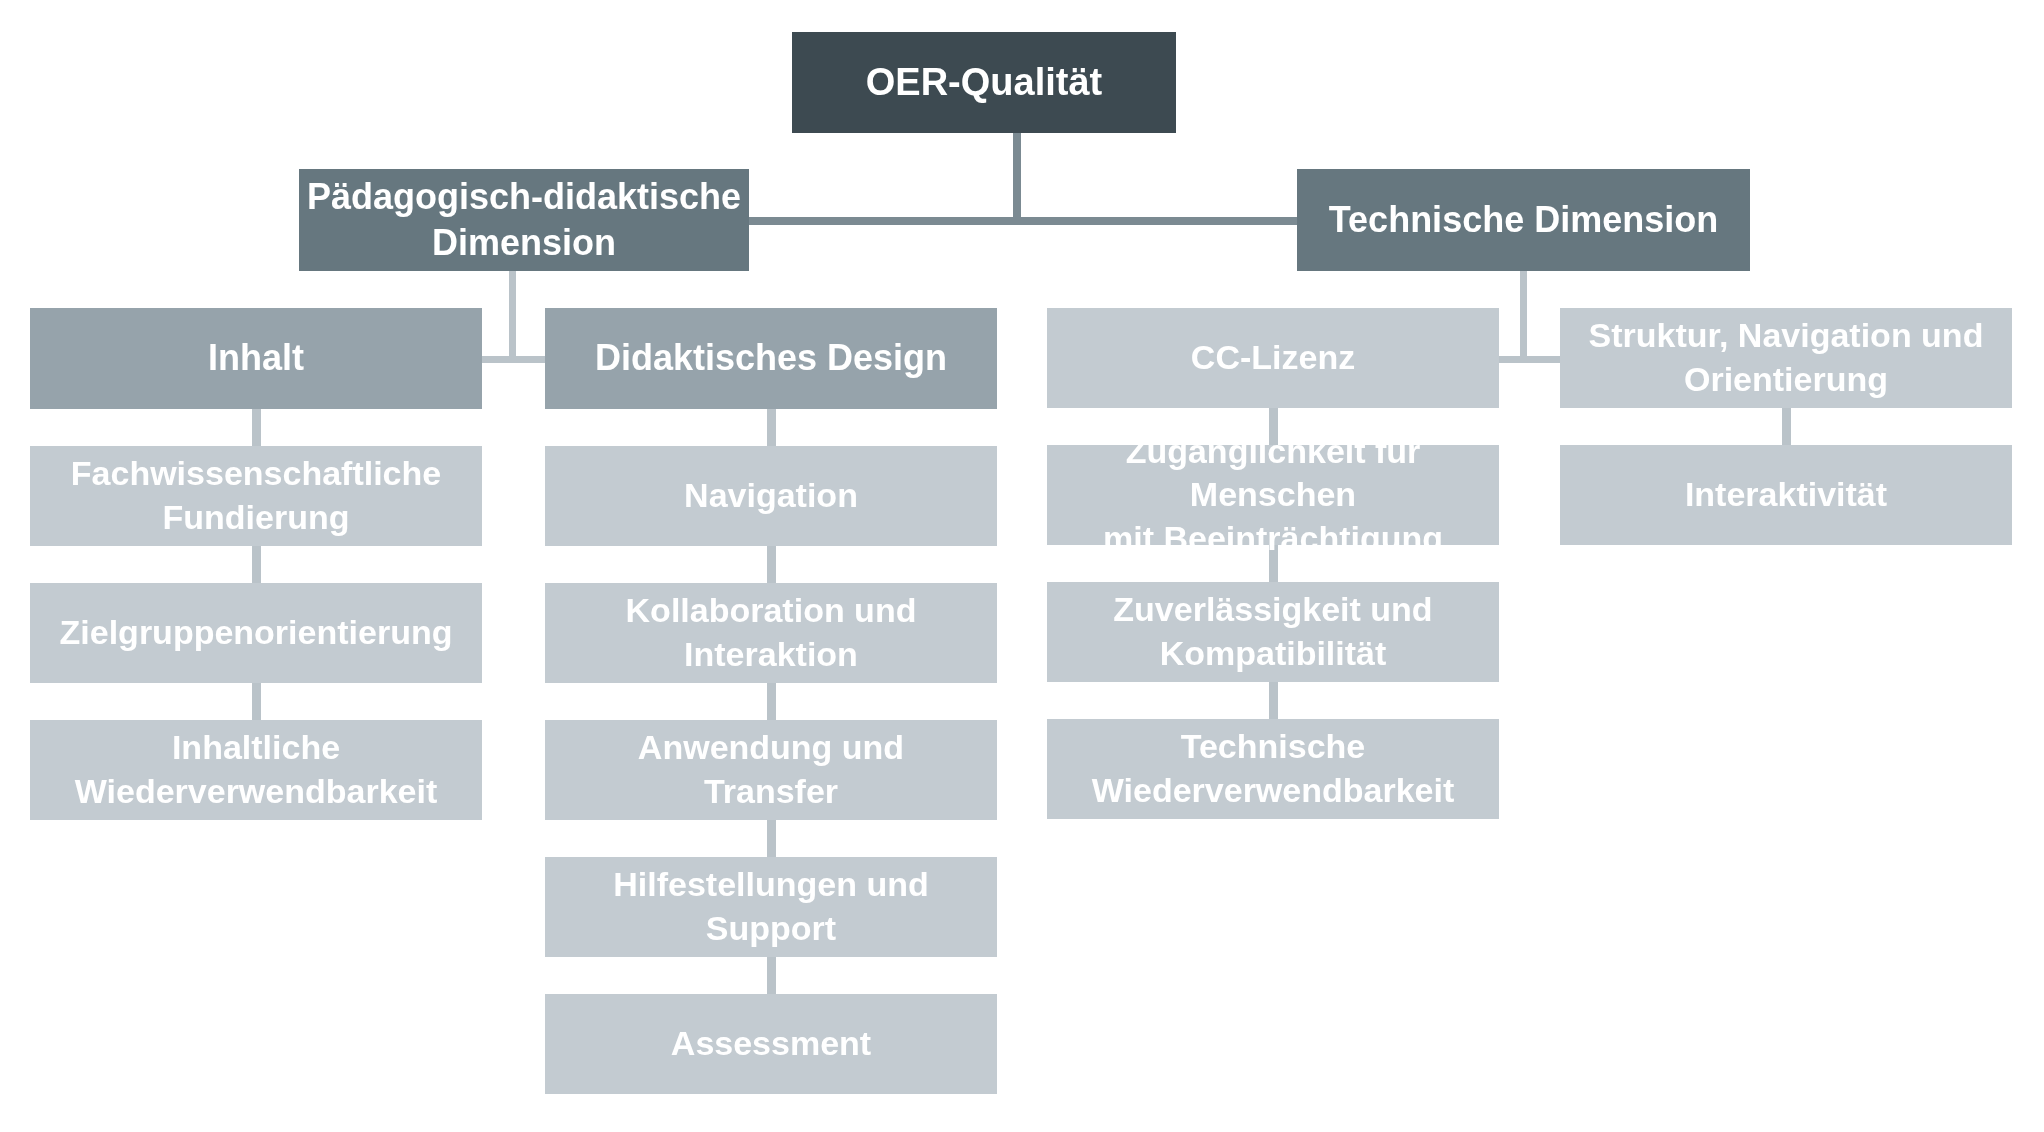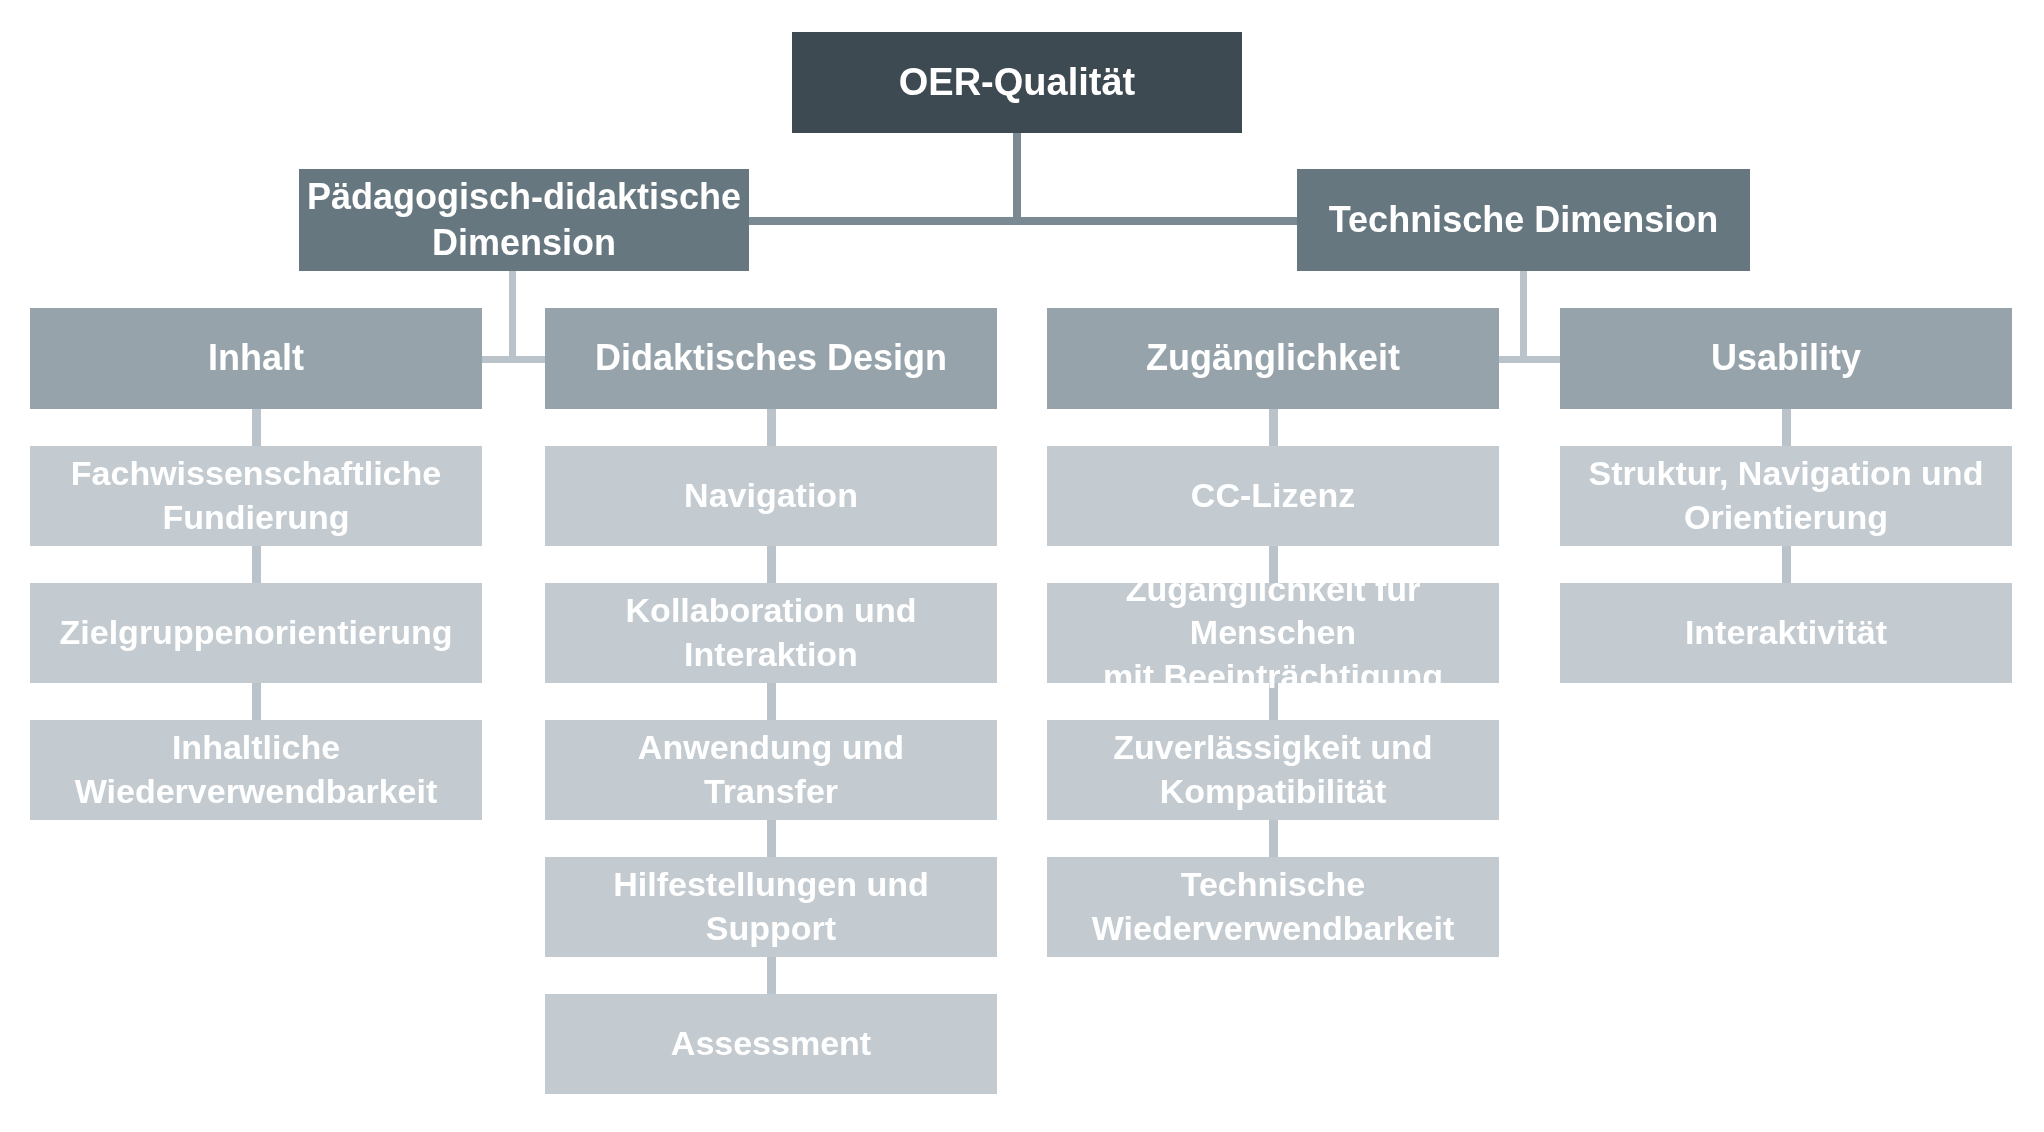--- a/index.html
+++ b/index.html
@@ -29,21 +29,21 @@
     align-items:center;
     justify-content:center;
     text-align:center;
     color:var(--text);
     font-weight:bold;
     white-space:pre-line;
     z-index:2;
     line-height:1.28;
   }
   .root-node{
-    left:792px; top:32px; width:450px; height:101px;
+    left:792px; top:32px; width:384px; height:101px;
     background:var(--level1);
     font-size:38px;
   }
   .dim-node{
     top:169px; height:102px;
     background:var(--level2);
     font-size:36px;
   }
   .dim-left{left:287px;width:450px;margin-left:12px;}
   .dim-right{left:1297px;width:453px;text-align:right;}
@@ -141,31 +141,29 @@
 Interaktion</div>
     <div class="item-box">Anwendung und
 Transfer</div>
     <div class="item-box">Hilfestellungen und
 Support</div>
     <div class="item-box">Assessment</div>
   </div>
 
   <div class="column col-3">
     <div class="spine"></div>
-    <div class="header-box">Zugänglichkeit</div>
     <div class="item-box">CC-Lizenz</div>
     <div class="item-box">Zugänglichkeit für Menschen
 mit Beeinträchtigung</div>
     <div class="item-box">Zuverlässigkeit und
 Kompatibilität</div>
     <div class="item-box">Technische
 Wiederverwendbarkeit</div>
   </div>
 
   <div class="column col-4">
     <div class="spine"></div>
-    <div class="header-box">Usability</div>
     <div class="item-box">Struktur, Navigation und
 Orientierung</div>
     <div class="item-box">Interaktivität</div>
   </div>
 
 </div>
 
 </body></html>

